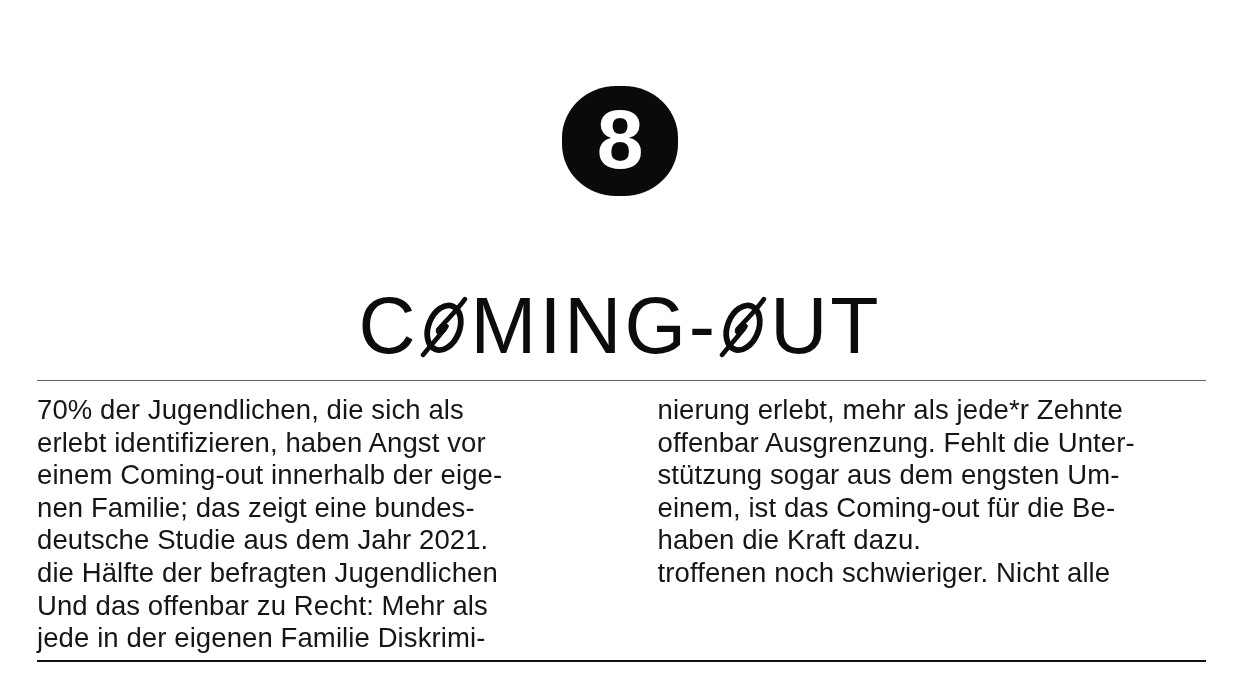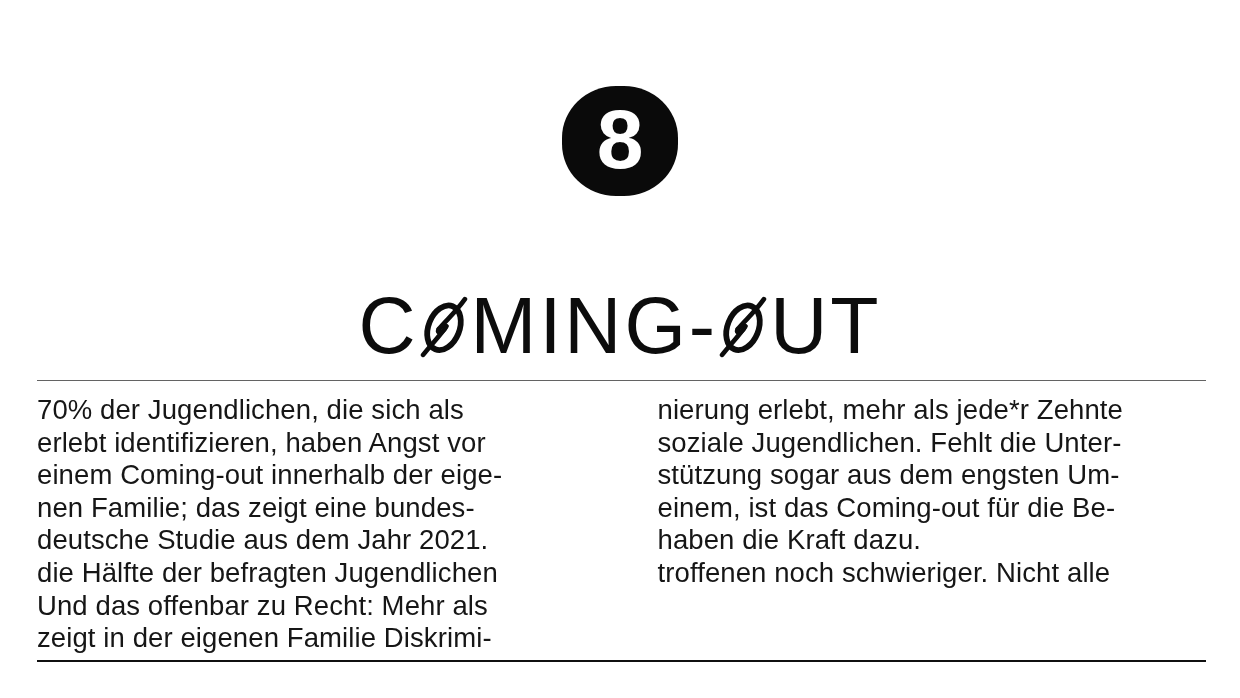--- a/index.html
+++ b/index.html
@@ -129,25 +129,25 @@
     <div class="rule rule-top"></div>
     <div class="columns">
       <div class="col">
         <div class="line">70% der Jugendlichen, die sich als</div>
         <div class="line">erlebt identifizieren, haben Angst vor</div>
         <div class="line">einem Coming-out innerhalb der eige-</div>
         <div class="line">nen Familie; das zeigt eine bundes-</div>
         <div class="line">deutsche Studie aus dem Jahr 2021.</div>
         <div class="line">die Hälfte der befragten Jugendlichen</div>
         <div class="line">Und das offenbar zu Recht: Mehr als</div>
-        <div class="line">zeigt in der eigenen Familie Diskrimi-</div>
+        <div class="line">jede in der eigenen Familie Diskrimi-</div>
       </div>
       <div class="col">
         <div class="line">nierung erlebt, mehr als jede*r Zehnte</div>
-        <div class="line">soziale Jugendlichen. Fehlt die Unter-</div>
+        <div class="line">offenbar Ausgrenzung. Fehlt die Unter-</div>
         <div class="line">stützung sogar aus dem engsten Um-</div>
         <div class="line">einem, ist das Coming-out für die Be-</div>
         <div class="line">haben die Kraft dazu.</div>
         <div class="line">troffenen noch schwieriger. Nicht alle</div>
       </div>
     </div>
     <div class="rule rule-bottom"></div>
   </div>
 
 </div>

